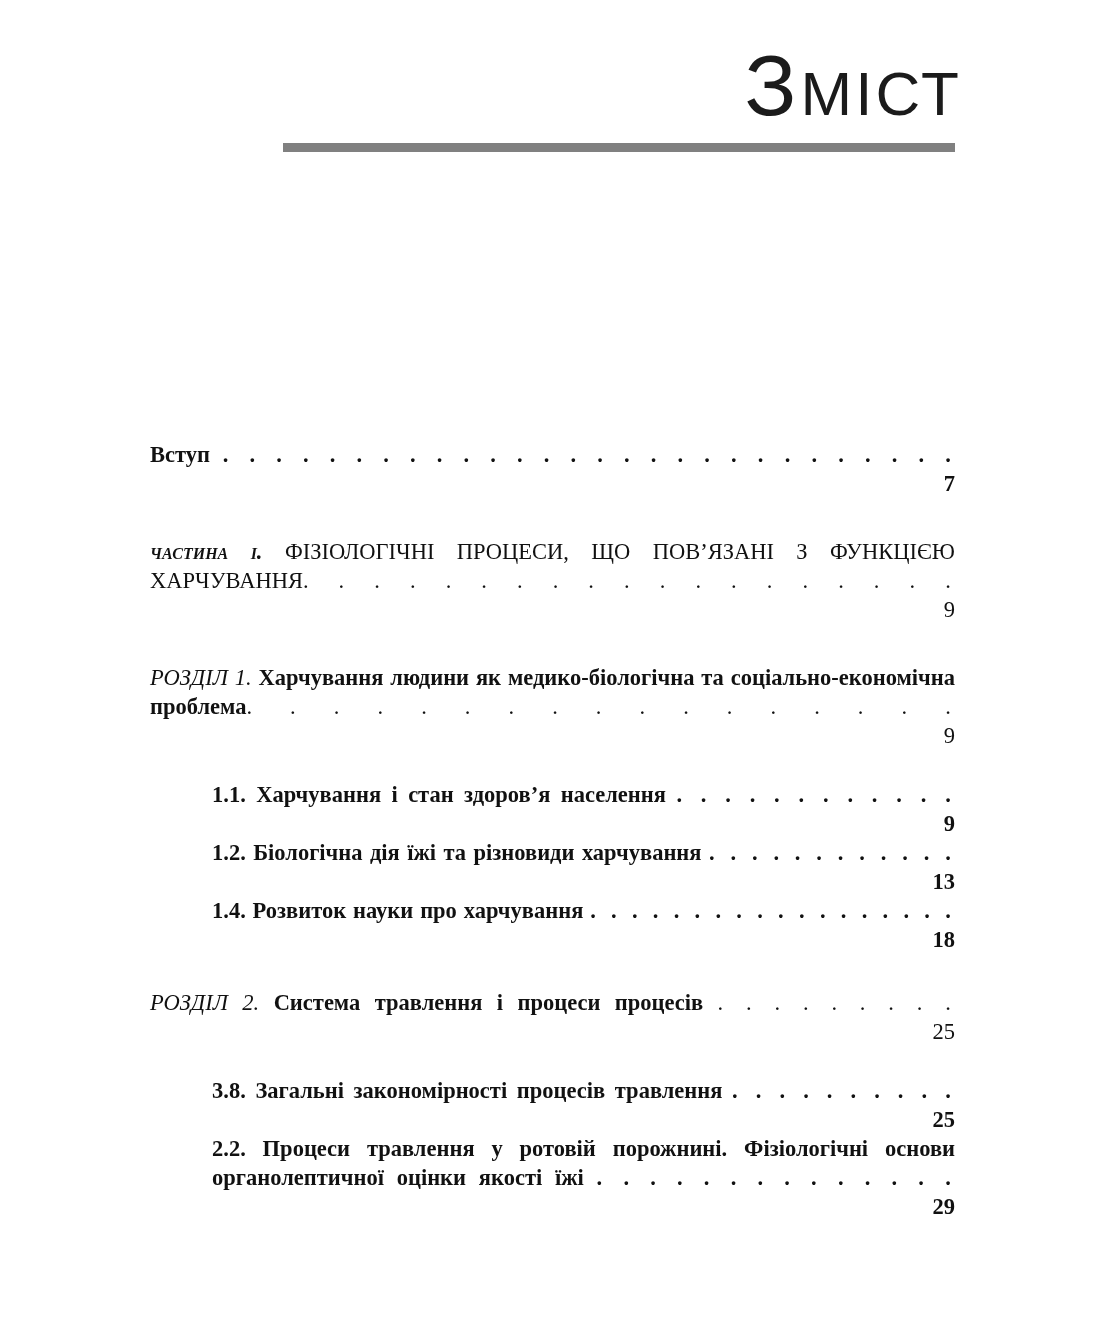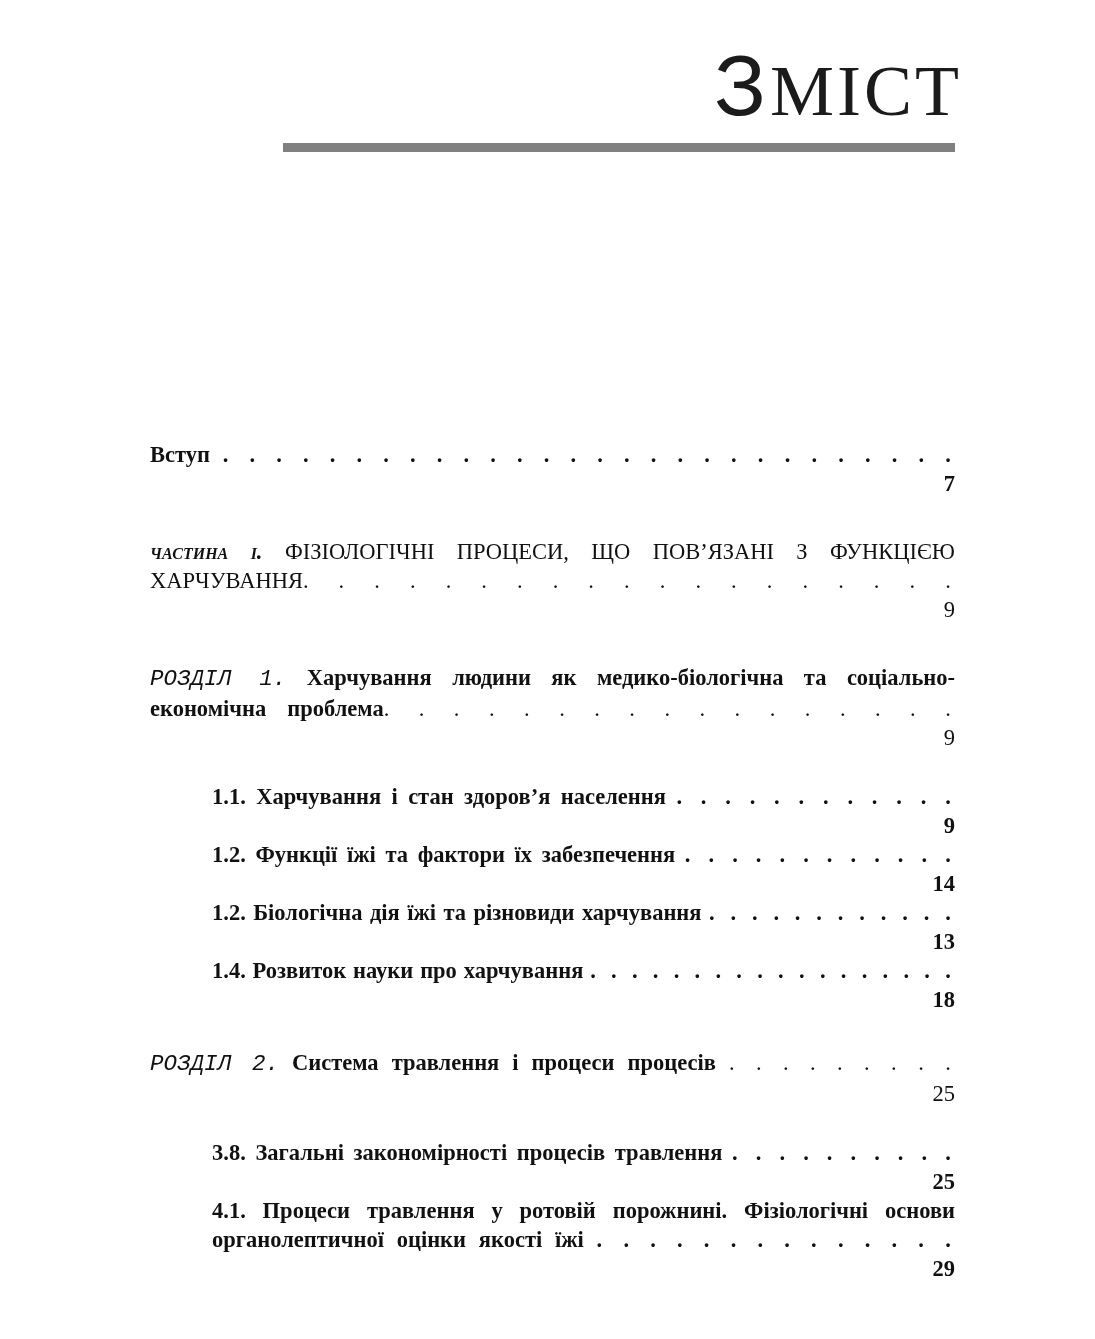--- a/index.html
+++ b/index.html
@@ -34,23 +34,22 @@
     line-height: 1.0;
     letter-spacing: 3px;
     color: #1b1b1b;
     white-space: nowrap;
   }
   .title-text .cap {
     font-size: 86px;
     letter-spacing: 4px;
   }
   .title-text .rest {
-    font-size: 72px;
+    font-size: 62px;
     letter-spacing: 3px;
-    font-family: Liberation Serif, serif;
   }
   .title-rule {
     position: absolute;
     left: 283px;
     top: 101px;
     width: 672px;
     height: 9px;
     background: #808080;
   }
 
@@ -113,21 +112,20 @@
   }
   .lvl-part .smallcaps {
     font-weight: 700;
     font-style: italic;
     font-variant: small-caps;
     text-transform: lowercase;
   }
   .lvl-section .secnum {      
     font-style: italic;
     font-weight: 400;
-    font-family: Liberation Mono, monospace;
   }
   .lvl-section .sectitle {
     font-weight: 700;
   }
   .lvl-sub {
     font-weight: 700;
   }
 
   .indent-sub {
     margin-left: 62px;
@@ -167,25 +165,20 @@
         <span class="sectitle">Харчування людини як медико-біологічна та соціа­льно-економічна проблема</span><span class="leader">. . . . . . . . . . . . . . . . .</span></span>
       <span class="pageno">9</span>
     </div>
 
     <div class="entry lvl-sub indent-sub gap-grp">
       <span class="body"><span>1.1. Харчування і стан здоров’я населення</span>
         <span class="leader">. . . . . . . . . . . .</span></span>
       <span class="pageno">9</span>
     </div>
 
-    <div class="entry lvl-sub indent-sub">
-      <span class="body"><span>1.2. Функції їжі та фактори їх забезпечення</span>
-        <span class="leader">. . . . . . . . . . . .</span></span>
-      <span class="pageno">14</span>
-    </div>
 
     <div class="entry lvl-sub indent-sub">
       <span class="body"><span>1.2. Біологічна дія їжі та різновиди харчування</span>
         <span class="leader">. . . . . . . . . . . .</span></span>
       <span class="pageno">13</span>
     </div>
 
     <div class="entry lvl-sub indent-sub">
       <span class="body"><span>1.4. Розвиток науки про харчування</span>
         <span class="leader">. . . . . . . . . . . . . . . . . .</span></span>
@@ -200,19 +193,19 @@
       <span class="pageno">25</span>
     </div>
 
     <div class="entry lvl-sub indent-sub gap-grp">
       <span class="body"><span>3.8. Загальні закономірності процесів травлення</span>
         <span class="leader">. . . . . . . . . .</span></span>
       <span class="pageno">25</span>
     </div>
 
     <div class="entry lvl-sub indent-sub">
-      <span class="body"><span>4.1. Процеси травлення у ротовій порожнині. Фізіологічні основи органолептичної оцінки якості їжі</span>
+      <span class="body"><span>2.2. Процеси травлення у ротовій порожнині. Фізіологічні основи органолептичної оцінки якості їжі</span>
         <span class="leader">. . . . . . . . . . . . . .</span></span>
       <span class="pageno">29</span>
     </div>
 
   </div>
 </div>
 
 </body></html>

